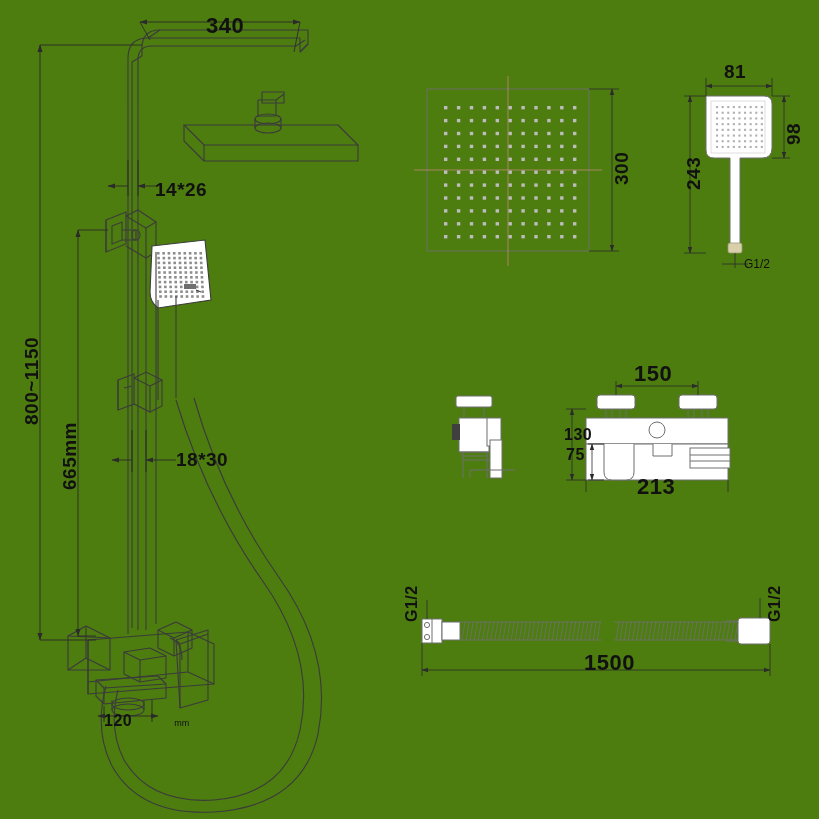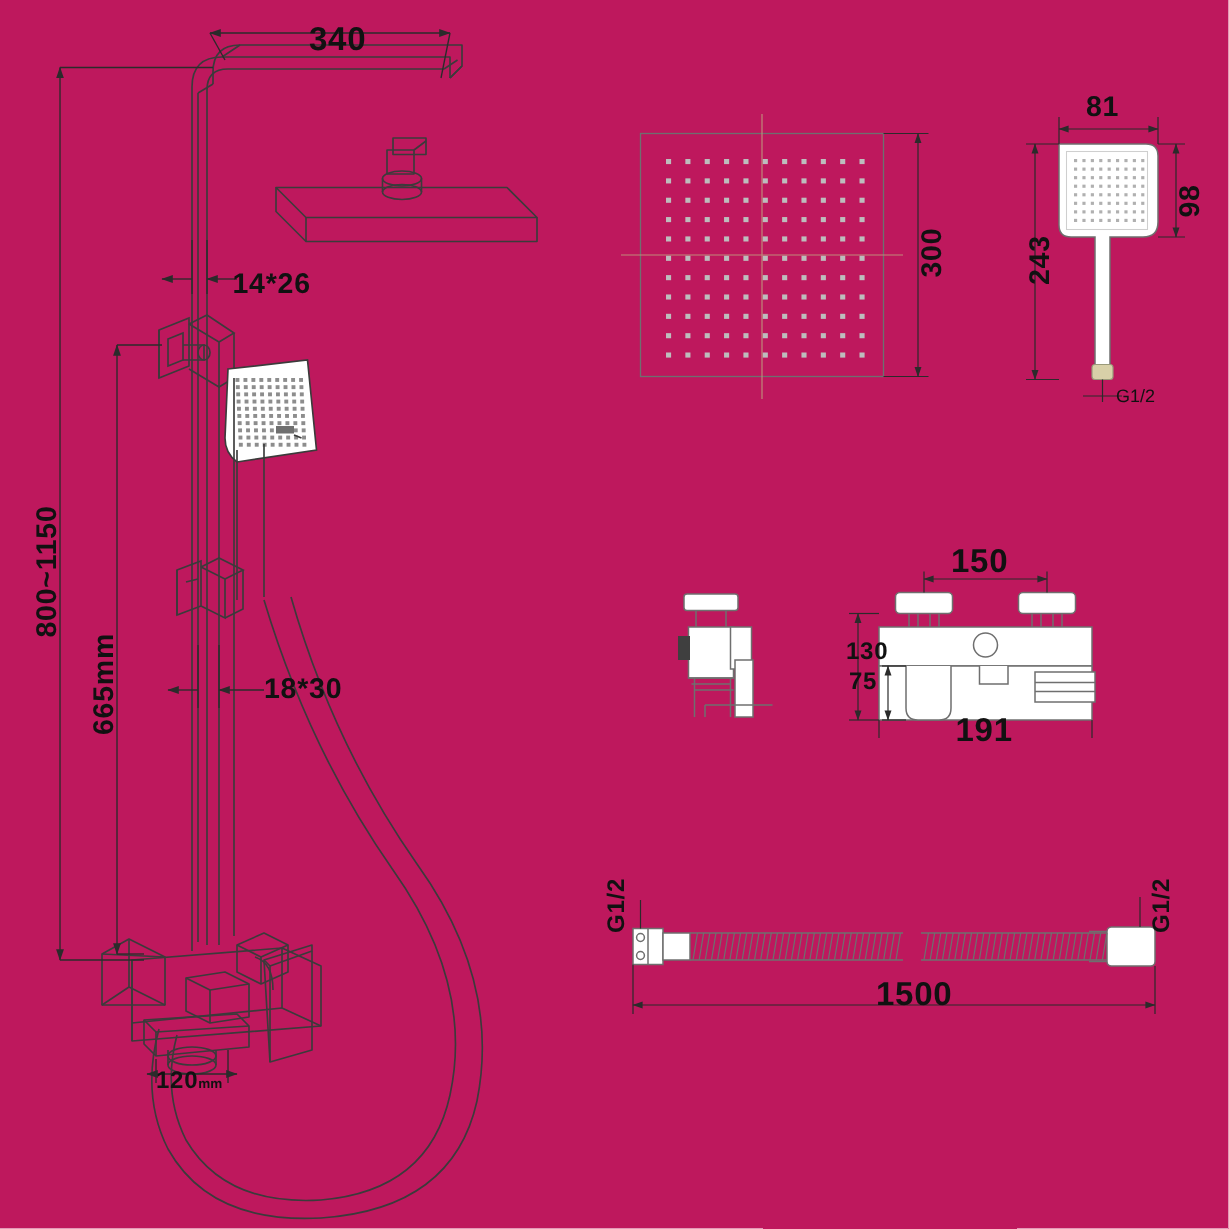--- a/index.html
+++ b/index.html
@@ -5,21 +5,21 @@
 <style>
   html,body{margin:0;padding:0;background:#ffffff;}
   body{
     font-family:"Liberation Sans", sans-serif;
     color:#111;
   }
   #sheet{
     position:relative;
     width:819px;
     height:819px;
-    background:#be185d;
+    background:#4d7c0f;
     overflow:hidden;
   }
   #sheet svg{
     position:absolute;
     left:0; top:0;
     width:819px;
     height:819px;
   }
   .dimtext{
     position:absolute;
@@ -28,21 +28,21 @@
     color:#111;
     white-space:nowrap;
     line-height:1;
     letter-spacing:0.5px;
   }
   .t-md{ font-size:16px; }
   .t-lg{ font-size:19px; }
   .t-xl{ font-size:22px; }
   .t-thin{ font-weight:normal; font-size:12px; letter-spacing:0; }
   .rot90{ transform:rotate(-90deg); transform-origin:left top; }
-  .sub{ font-size:9px; font-weight:bold; letter-spacing:0; }
+  .sub{ font-size:9px; font-weight:normal; letter-spacing:0;margin-left:42px; }
 </style>
 </head>
 <body>
 
 <div id="sheet">
 
   <svg viewBox="0 0 819 819" xmlns="http://www.w3.org/2000/svg">
     <defs>
       <marker id="arrR" markerWidth="9" markerHeight="7" refX="8" refY="3.5" orient="auto">
         <path d="M0,0.6 L8.5,3.5 L0,6.4 z" fill="#2b2b2b"></path>
@@ -698,21 +698,21 @@
   <div class="dimtext t-lg rot90" style="left:684px; top:190px;">243</div>
 
   <div class="dimtext t-thin" style="left:744px; top:258px;">G1/2</div>
 
   <div class="dimtext t-xl" style="left:634px; top:363px;">150</div>
 
   <div class="dimtext t-md" style="left:564px; top:427px;">130</div>
 
   <div class="dimtext t-md" style="left:566px; top:447px;">75</div>
 
-  <div class="dimtext t-xl" style="left:637px; top:476px;">191</div>
+  <div class="dimtext t-xl" style="left:637px; top:476px;">213</div>
 
   <div class="dimtext t-md rot90" style="left:404px; top:622px;">G1/2</div>
 
   <div class="dimtext t-md rot90" style="left:767px; top:622px;">G1/2</div>
 
   <div class="dimtext t-xl" style="left:584px; top:652px;">1500</div>
 
 </div>
 
 </body></html>

